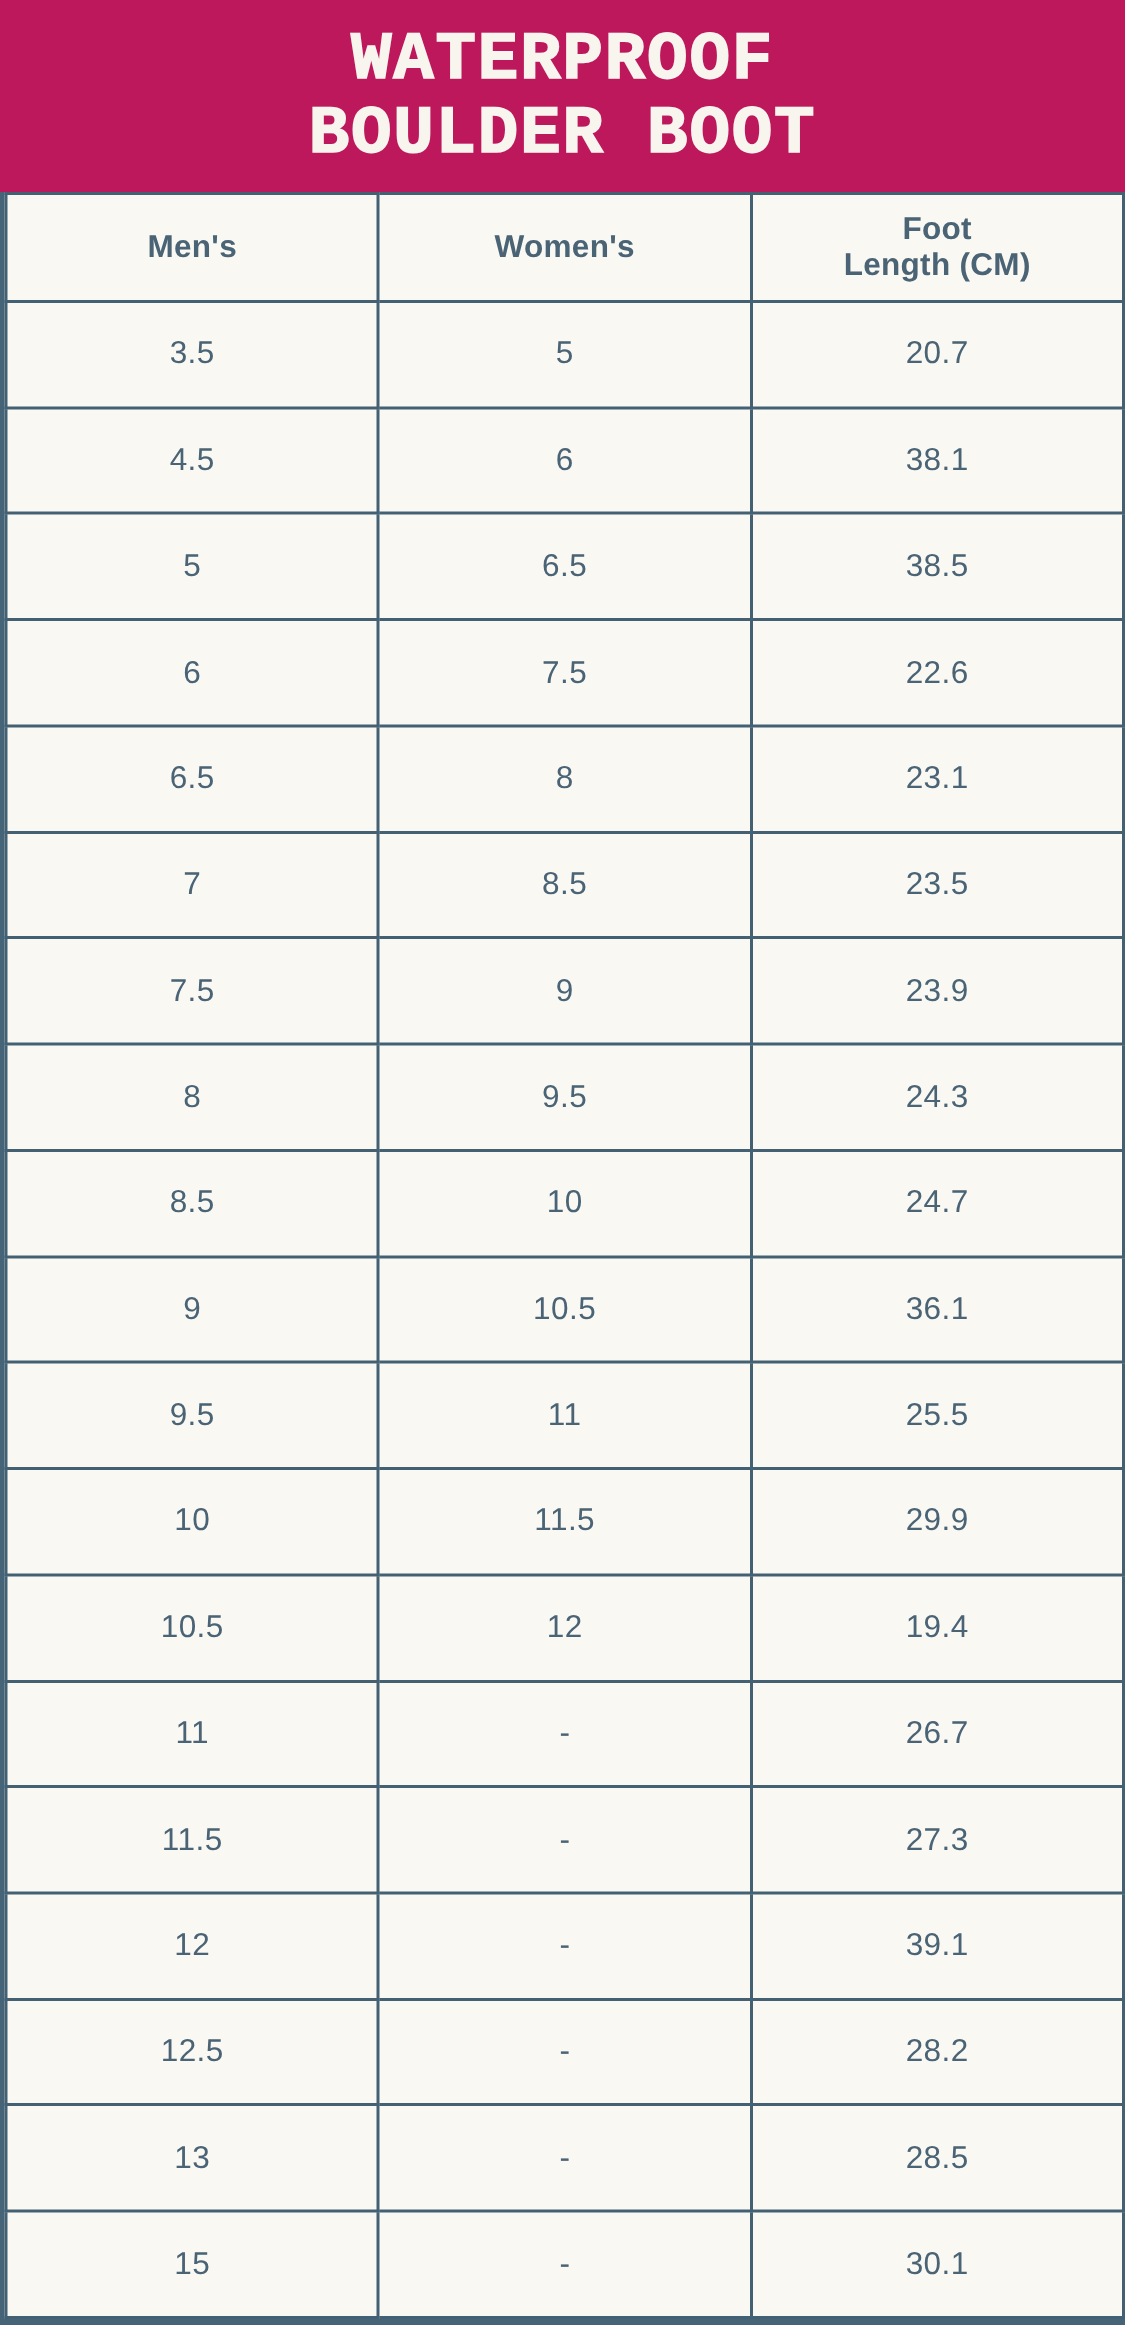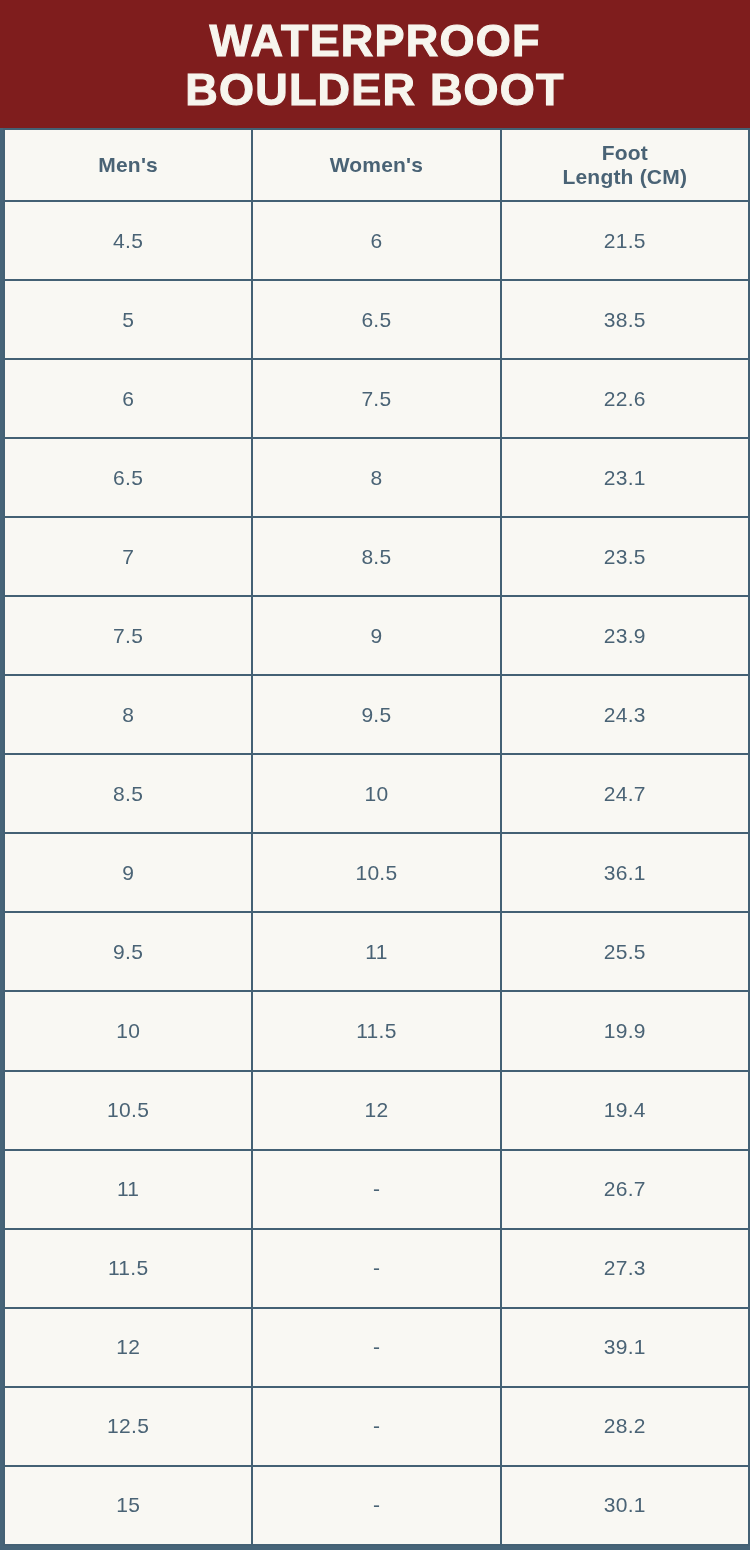--- a/index.html
+++ b/index.html
@@ -20,27 +20,28 @@
     background: #466478;
     display: flex;
     flex-direction: column;
     box-sizing: border-box;
   }
 
   
   .title-banner {
     height: 128px;
     flex: 0 0 128px;
-    background: #7f1d1d;
+    background: #be185d;
     display: flex;
     flex-direction: column;
     align-items: center;
     justify-content: center;
     box-sizing: border-box;
     padding-top: 4px;
+    font-family: Liberation Mono, monospace;
   }
   .title-line {
     color: #F7F5EE;
     font-size: 45px;
     font-weight: 900;
     line-height: 1.08;
     letter-spacing: 1.2px;
     text-transform: uppercase;
     text-align: center;
     white-space: nowrap;
@@ -119,23 +120,28 @@
             <span>Women's</span>
           </th>
           <th>
             <span>Foot</span>
             <span class="hdr-l2">Length (CM)</span>
           </th>
         </tr>
       </thead>
       <tbody id="size-table-body">
           <tr>
+            <td>3.5</td>
+            <td>5</td>
+            <td>20.7</td>
+          </tr>
+          <tr>
             <td>4.5</td>
             <td>6</td>
-            <td>21.5</td>
+            <td>38.1</td>
           </tr>
           <tr>
             <td>5</td>
             <td>6.5</td>
             <td>38.5</td>
           </tr>
           <tr>
             <td>6</td>
             <td>7.5</td>
             <td>22.6</td>
@@ -171,21 +177,21 @@
             <td>36.1</td>
           </tr>
           <tr>
             <td>9.5</td>
             <td>11</td>
             <td>25.5</td>
           </tr>
           <tr>
             <td>10</td>
             <td>11.5</td>
-            <td>19.9</td>
+            <td>29.9</td>
           </tr>
           <tr>
             <td>10.5</td>
             <td>12</td>
             <td>19.4</td>
           </tr>
           <tr>
             <td>11</td>
             <td class="dash">-</td>
             <td>26.7</td>
@@ -199,20 +205,25 @@
             <td>12</td>
             <td class="dash">-</td>
             <td>39.1</td>
           </tr>
           <tr>
             <td>12.5</td>
             <td class="dash">-</td>
             <td>28.2</td>
           </tr>
           <tr>
+            <td>13</td>
+            <td class="dash">-</td>
+            <td>28.5</td>
+          </tr>
+          <tr>
             <td>15</td>
             <td class="dash">-</td>
             <td>30.1</td>
           </tr>
         </tbody>
     </table>
   </div>
 
 </div>
 

